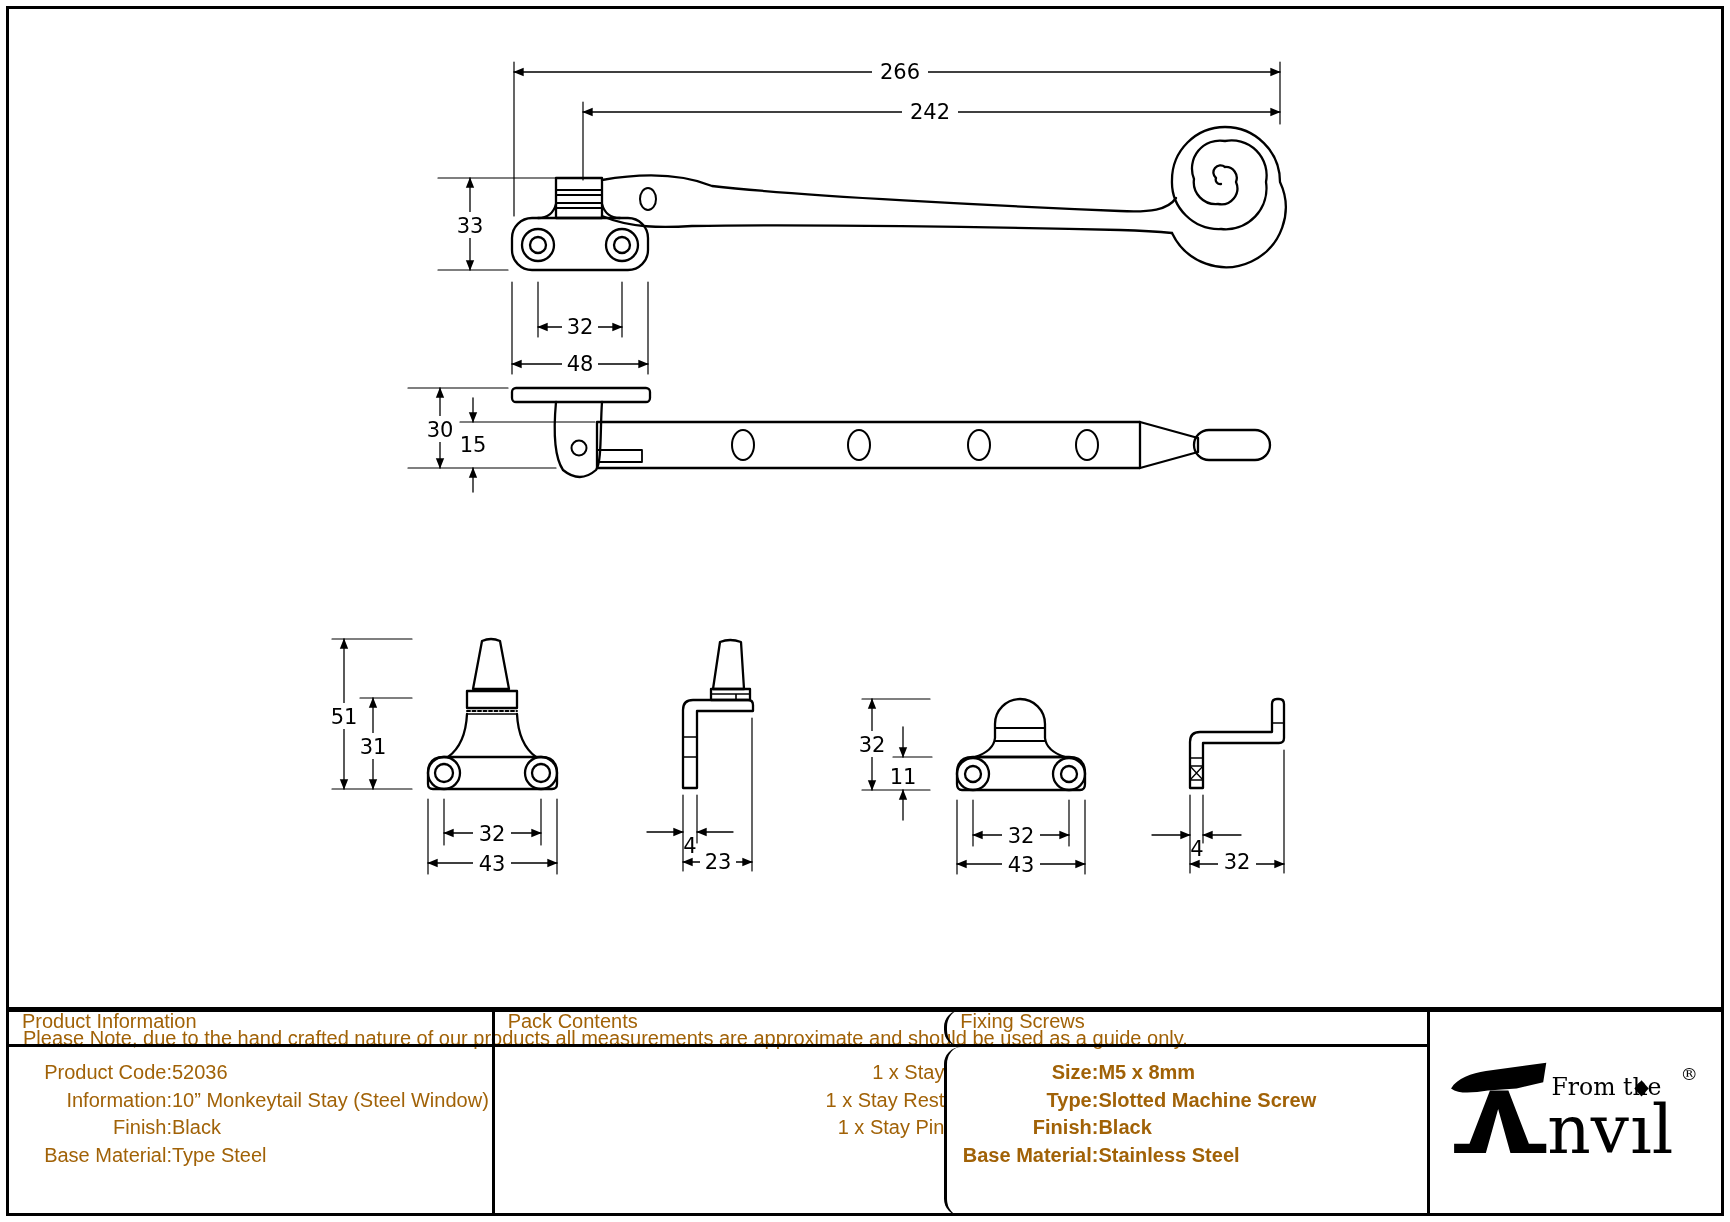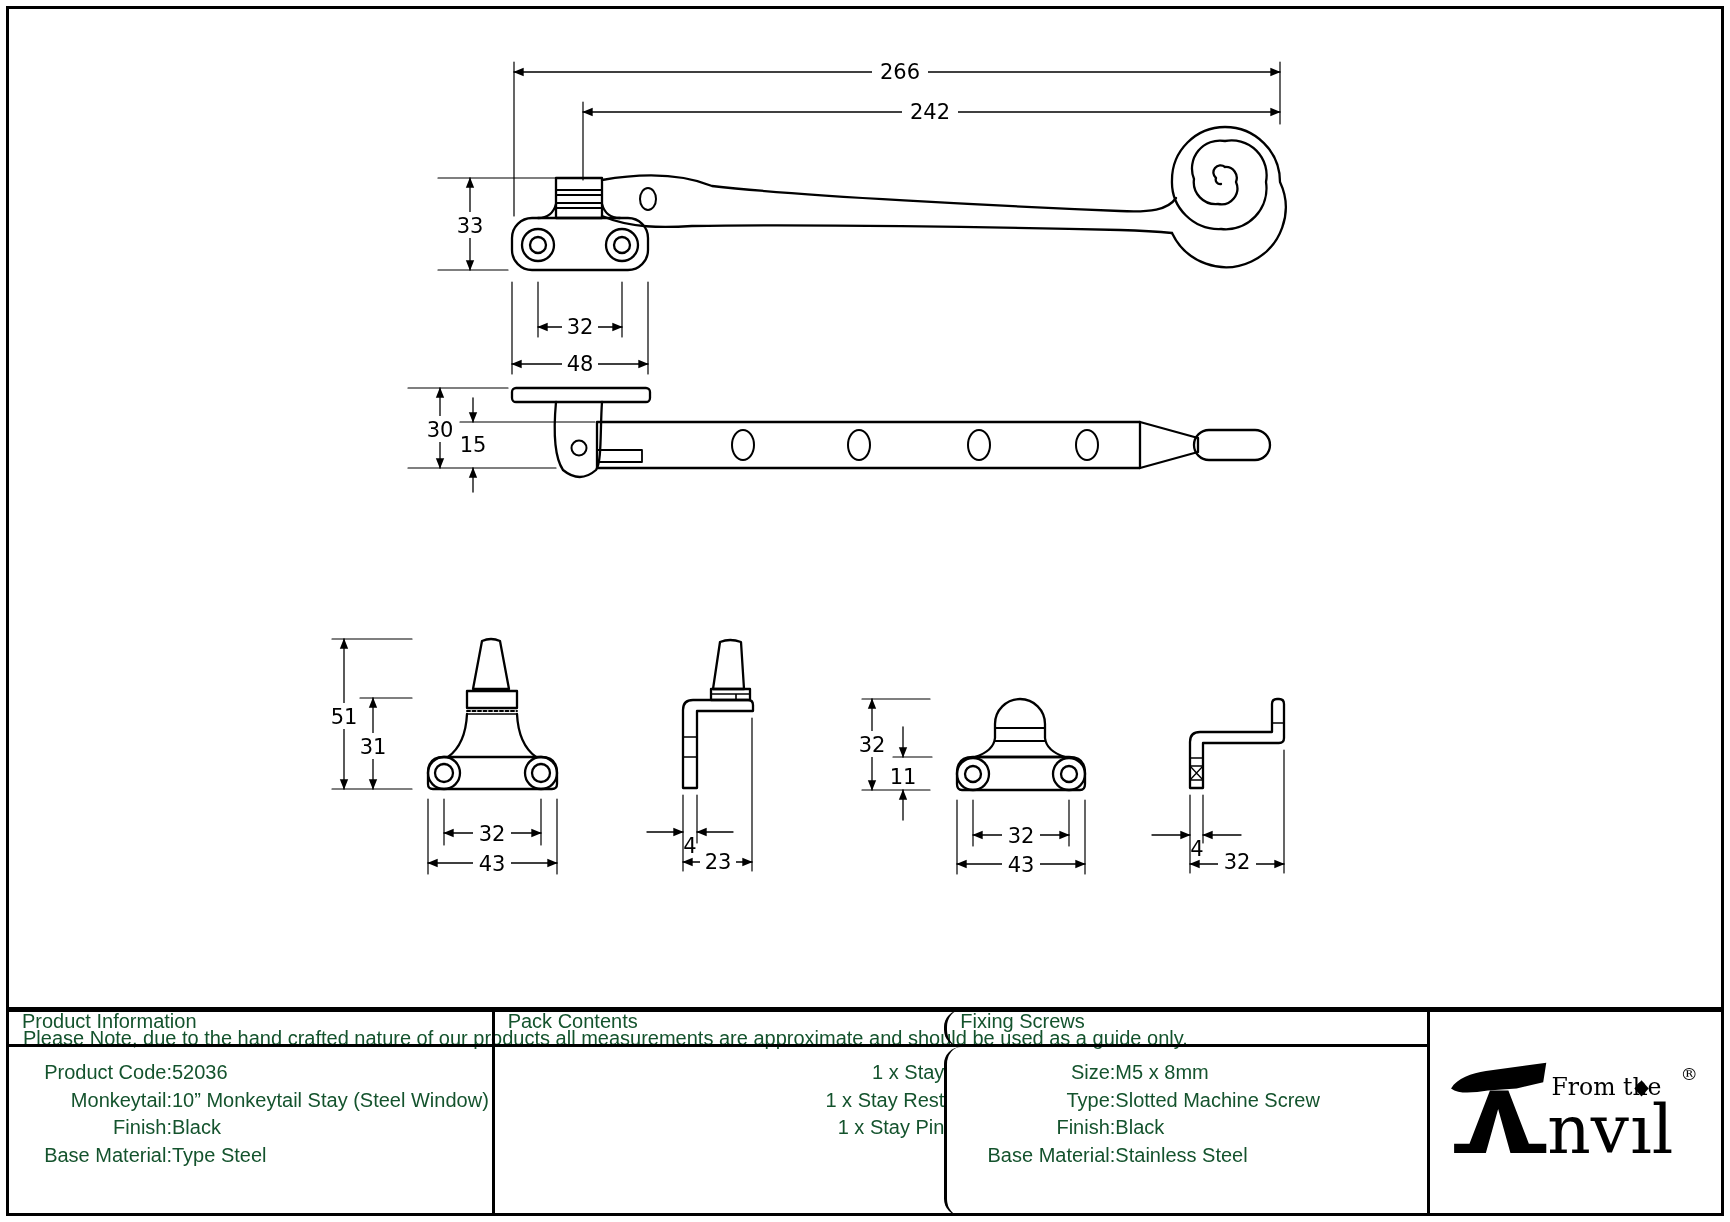--- a/index.html
+++ b/index.html
@@ -1,33 +1,33 @@
 <!DOCTYPE html>
 <html><head>
 <meta charset="utf-8">
 <style>
   html,body{margin:0;padding:0;background:#888;}
   .sheet{position:relative;width:1730px;height:1222px;background:#fff;
-         font-family:"Liberation Sans",sans-serif;color:#14532d;overflow:hidden;}
+         font-family:"Liberation Sans",sans-serif;color:#a16207;overflow:hidden;}
   .frame{position:absolute;left:6px;top:6px;width:1712px;height:1204px;border:3px solid #000;}
   .draw-svg{position:absolute;left:0;top:0;}
   .note-row{position:absolute;left:9px;top:1009px;width:1712px;height:52px;border-top:3px solid #000;
             display:flex;align-items:center;font-size:20px;}
   .note-row span{padding-left:14px;}
   .thead{position:absolute;left:9px;top:1007px;width:1418px;height:37px;border-top:3px solid #000;display:flex;}
   .tbody{position:absolute;left:9px;top:1044px;width:1418px;height:169px;border-top:3px solid #000;display:flex;}
   .c1{width:484px;} .c2{width:454px;border-left:3px solid #000;} .c3{width:484px;border-left:3px solid #000;border-radius:17px;}
   .hcell{font-size:20px;display:flex;align-items:flex-start;box-sizing:border-box;}
   .hcell span{padding-left:13px;}
   .bcell{box-sizing:border-box;padding-top:12px;font-size:20px;line-height:27.5px;text-align:right;}
   .kv{display:flex;}
   .kv .k{width:150px;flex:none;}
   .c1.bcell{padding-left:13px;}
   .c2.bcell{padding-left:32px;}
-  .c3.bcell{padding-left:23px;}
+  .c3.bcell{padding-left:6px;font-weight:bold;}
   .c3 .kv .k{width:145px;}
   .logo-cell{position:absolute;left:1427px;top:1007px;width:293px;height:206px;
              border-top:3px solid #000;border-left:3px solid #000;
              display:flex;align-items:center;justify-content:center;}
   .dim{font-family:"DejaVu Sans",sans-serif;font-size:21px;fill:#000;text-anchor:middle;}
   .logo-serif{font-family:"DejaVu Serif",serif;fill:#000;}
 </style>
 </head>
 <body>
 
@@ -246,21 +246,21 @@
     </div>
   </div>
 
   <div class="tbody">
     <div class="c1 bcell">
       <div class="kv">
         <span class="k">Product Code:</span>
         <span class="v">52036</span>
       </div>
       <div class="kv">
-        <span class="k">Monkeytail:</span>
+        <span class="k">Information:</span>
         <span class="v">10” Monkeytail Stay (Steel Window)</span>
       </div>
       <div class="kv">
         <span class="k">Finish:</span>
         <span class="v">Black</span>
       </div>
       <div class="kv">
         <span class="k">Base Material:</span>
         <span class="v">Type Steel</span>
       </div>

